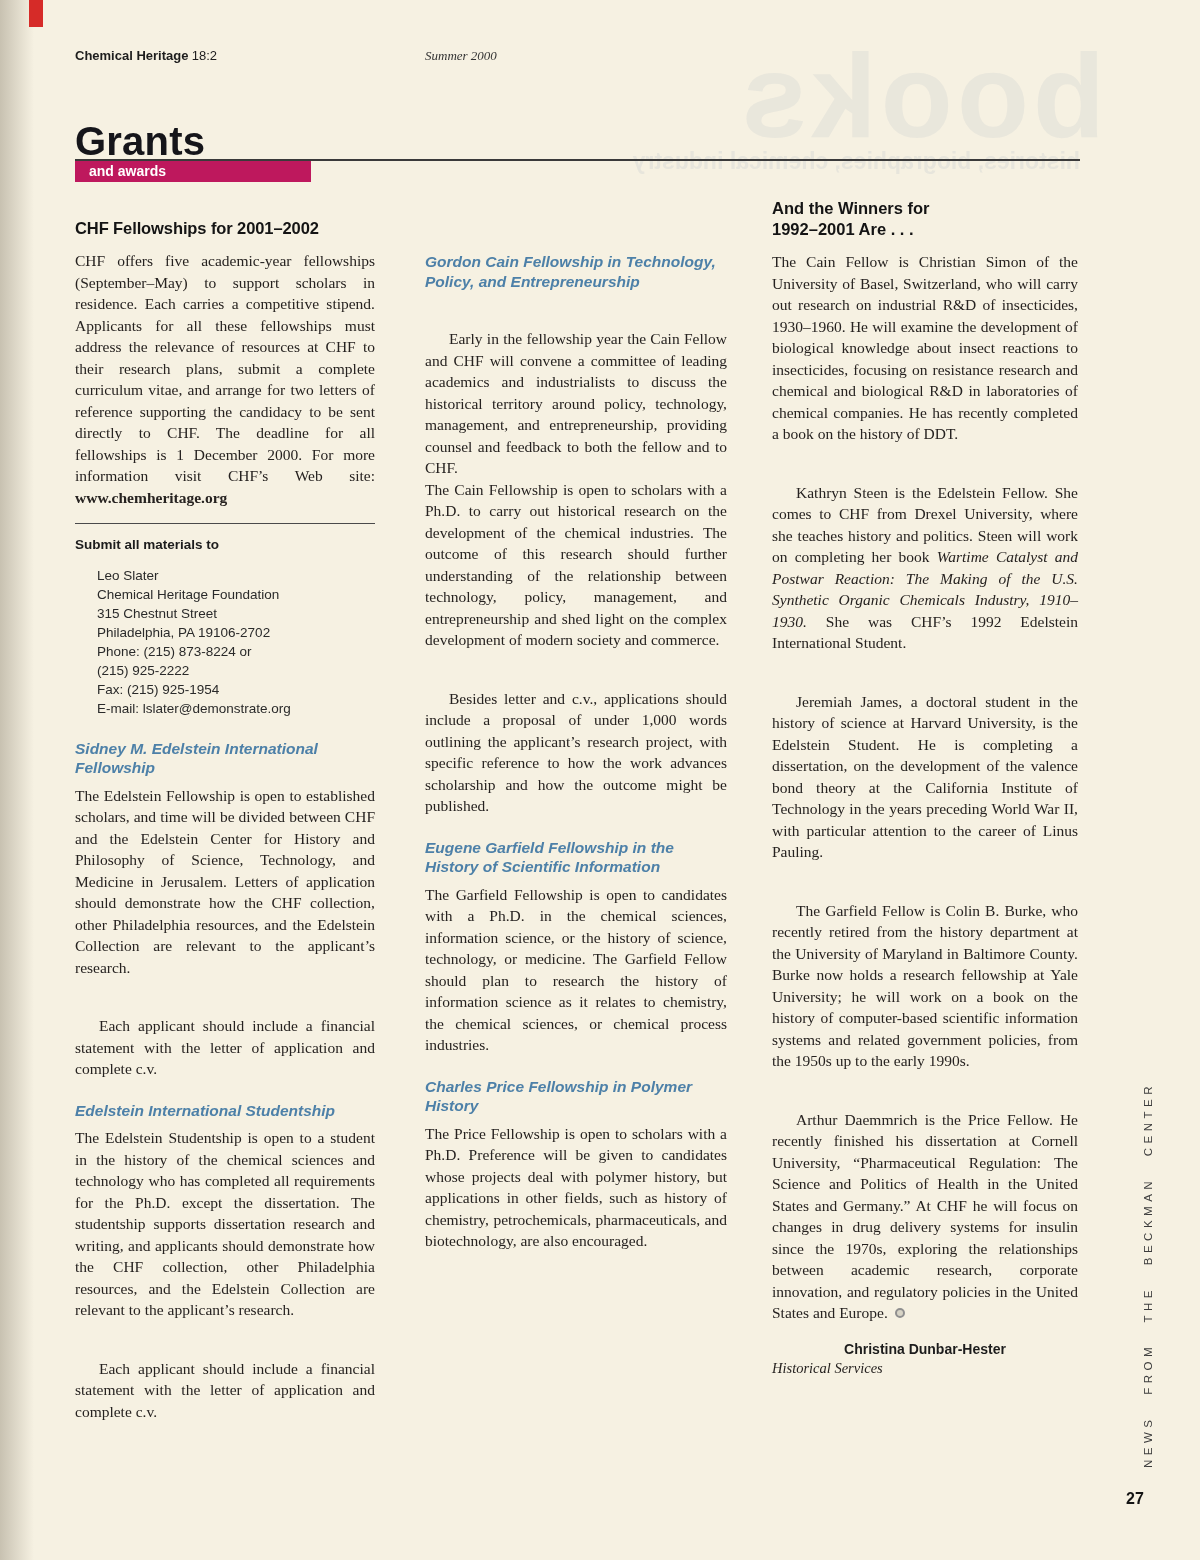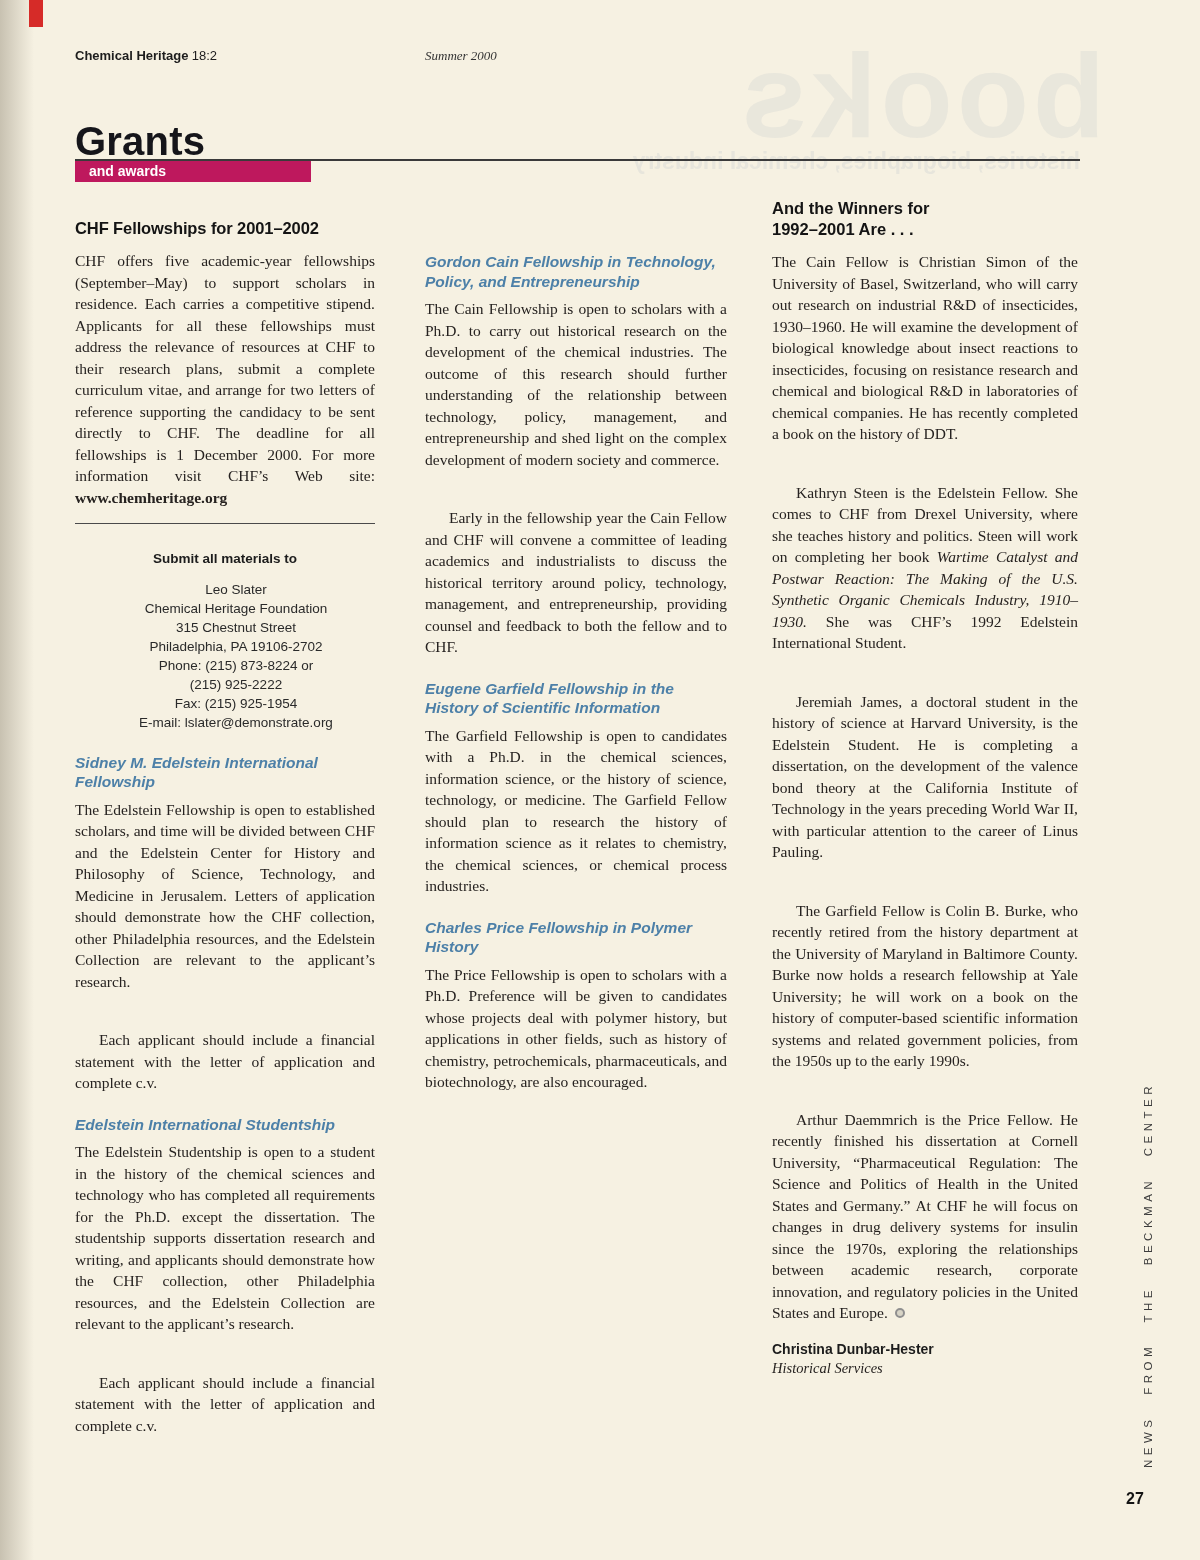--- a/index.html
+++ b/index.html
@@ -102,38 +102,38 @@
   }
   .blue-heading.first{margin-top:0;}
   .para{margin:0;}
   .para.indent{text-indent:1.55em;margin-top:37px;}
   .bold{font-weight:bold;}
   .ital{font-style:italic;}
   
   .submit-block{
     margin-top:15px;
     border-top:1px solid #4a4a4a;
-    padding-top:24px;
-    text-align:center;
+    padding-top:10px;
+    text-align:left;
   }
   .submit-heading{
     font-family:"Liberation Sans","DejaVu Sans",sans-serif;
     font-weight:bold;font-size:13.5px;color:#1c1c1c;
     margin:0 0 10px;
   }
   .address{
     font-family:"Liberation Sans","DejaVu Sans",sans-serif;
     font-size:13.5px;line-height:19px;color:#2a2a2a;
     padding-left:22px;
   }
   
   .byline{margin-top:16px;text-align:left;}
   .byline-name{
     font-family:"Liberation Sans","DejaVu Sans",sans-serif;
-    font-weight:bold;font-size:14px;line-height:19px;color:#1c1c1c;
+    font-weight:bold;font-size:14px;line-height:19px;color:#1c1c1c;text-align:center;
   }
   .byline-role{font-style:italic;font-size:14.5px;line-height:19px;}
   .end-mark{
     display:inline-block;width:6px;height:6px;margin-left:7px;
     border:2px solid #8f8f8f;border-radius:50%;
     background:#d8d4c6;vertical-align:baseline;
   }
   
   .vertical-banner{
     position:absolute;right:46px;top:968px;height:500px;
@@ -191,22 +191,23 @@
     <p class="para">The Edelstein Fellowship is open to established scholars, and time will be divided between CHF and the Edelstein Center for History and Philosophy of Science, Technology, and Medicine in Jerusalem. Letters of application should demonstrate how the CHF collection, other Philadelphia resources, and the Edelstein Collection are relevant to the applicant’s research.</p>
     <p class="para indent">Each applicant should include a financial statement with the letter of application and complete c.v.</p>
 
     <div class="blue-heading">Edelstein International Studentship</div>
     <p class="para">The Edelstein Studentship is open to a student in the history of the chemical sciences and technology who has completed all requirements for the Ph.D. except the dissertation. The studentship supports dissertation research and writing, and applicants should demonstrate how the CHF collection, other Philadelphia resources, and the Edelstein Collection are relevant to the applicant’s research.</p>
     <p class="para indent">Each applicant should include a financial statement with the letter of application and complete c.v.</p>
   </div>
 
   <div class="col" id="col2">
     <div class="blue-heading first">Gordon Cain Fellowship in Technology, Policy, and Entrepreneurship</div>
+    <p class="para indent">Early in the fellowship year the Cain Fellow and CHF will convene a committee of leading academics and industrialists to discuss the historical territory around policy, technology, management, and entrepreneurship, providing counsel and feedback to both the fellow and to CHF.</p>
     <p class="para">The Cain Fellowship is open to scholars with a Ph.D. to carry out historical research on the development of the chemical industries. The outcome of this research should further understanding of the relationship between technology, policy, management, and entrepreneurship and shed light on the complex development of modern society and commerce.</p>
-    <p class="para indent">Early in the fellowship year the Cain Fellow and CHF will convene a committee of leading academics and industrialists to discuss the historical territory around policy, technology, management, and entrepreneurship, providing counsel and feedback to both the fellow and to CHF.</p>
+    <p class="para indent">Besides letter and c.v., applications should include a proposal of under 1,000 words outlining the applicant’s research project, with specific reference to how the work advances scholarship and how the outcome might be published.</p>
 
     <div class="blue-heading">Eugene Garfield Fellowship in the History of Scientific Information</div>
     <p class="para">The Garfield Fellowship is open to candidates with a Ph.D. in the chemical sciences, information science, or the history of science, technology, or medicine. The Garfield Fellow should plan to research the history of information science as it relates to chemistry, the chemical sciences, or chemical process industries.</p>
 
     <div class="blue-heading">Charles Price Fellowship in Polymer History</div>
     <p class="para">The Price Fellowship is open to scholars with a Ph.D. Preference will be given to candidates whose projects deal with polymer history, but applications in other fields, such as history of chemistry, petrochemicals, pharmaceuticals, and biotechnology, are also encouraged.</p>
   </div>
 
   <div class="col" id="col3">
     <div class="winners-heading">

